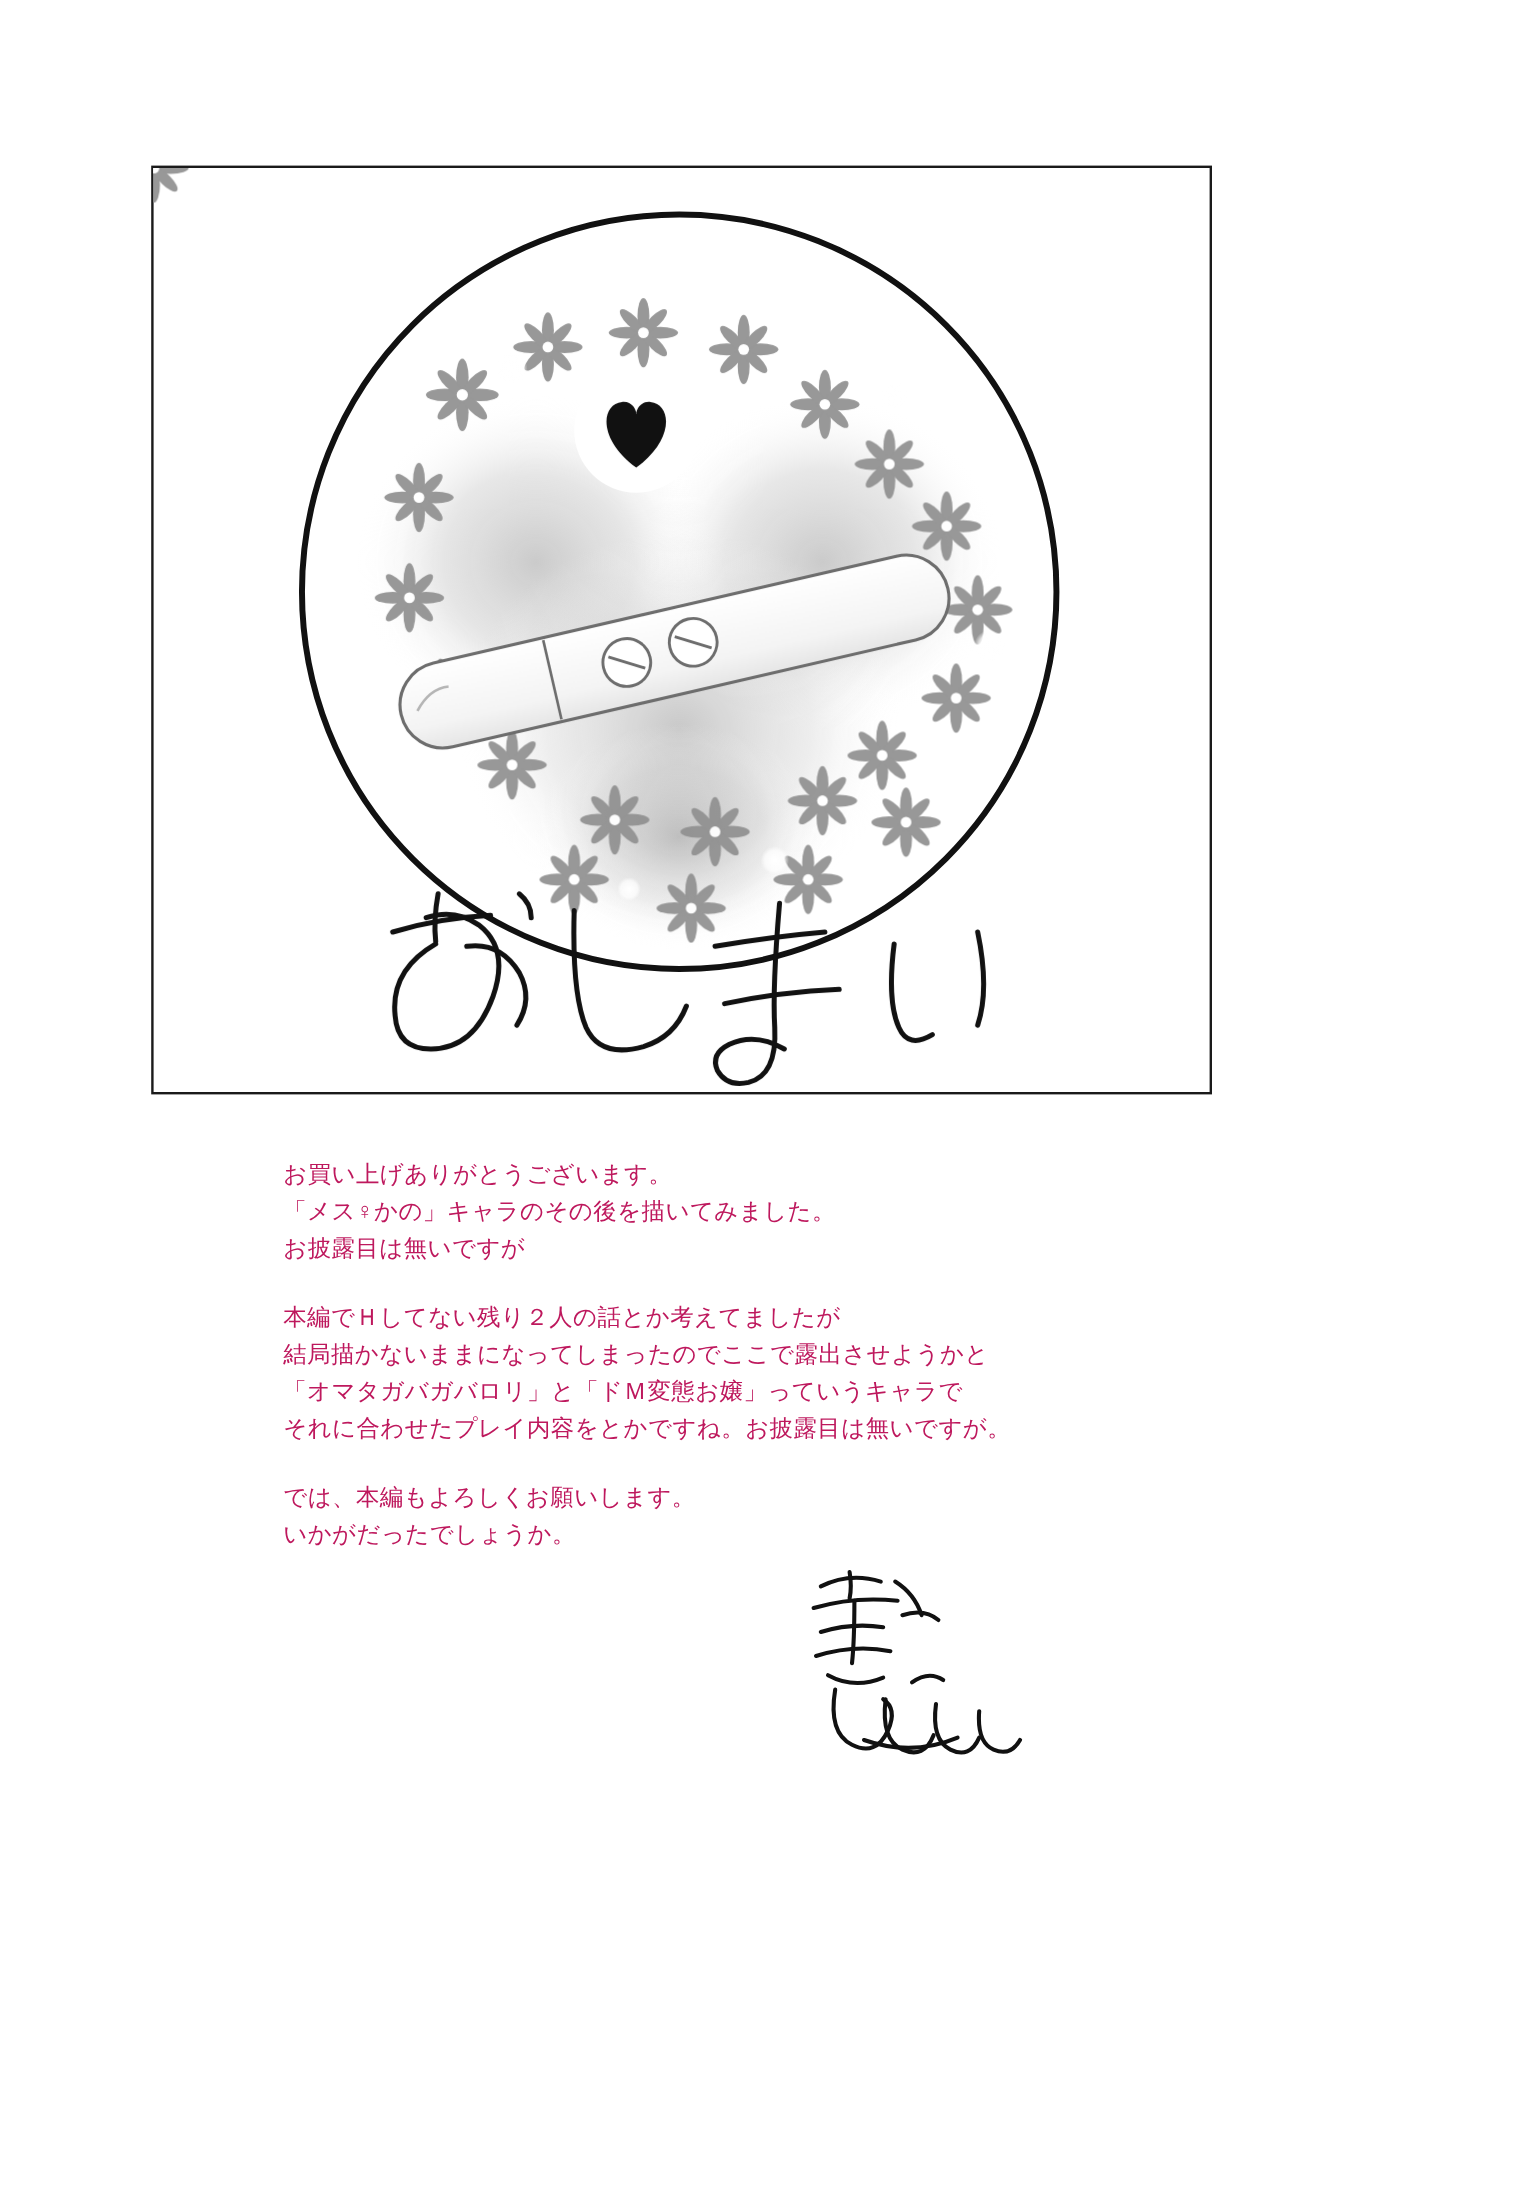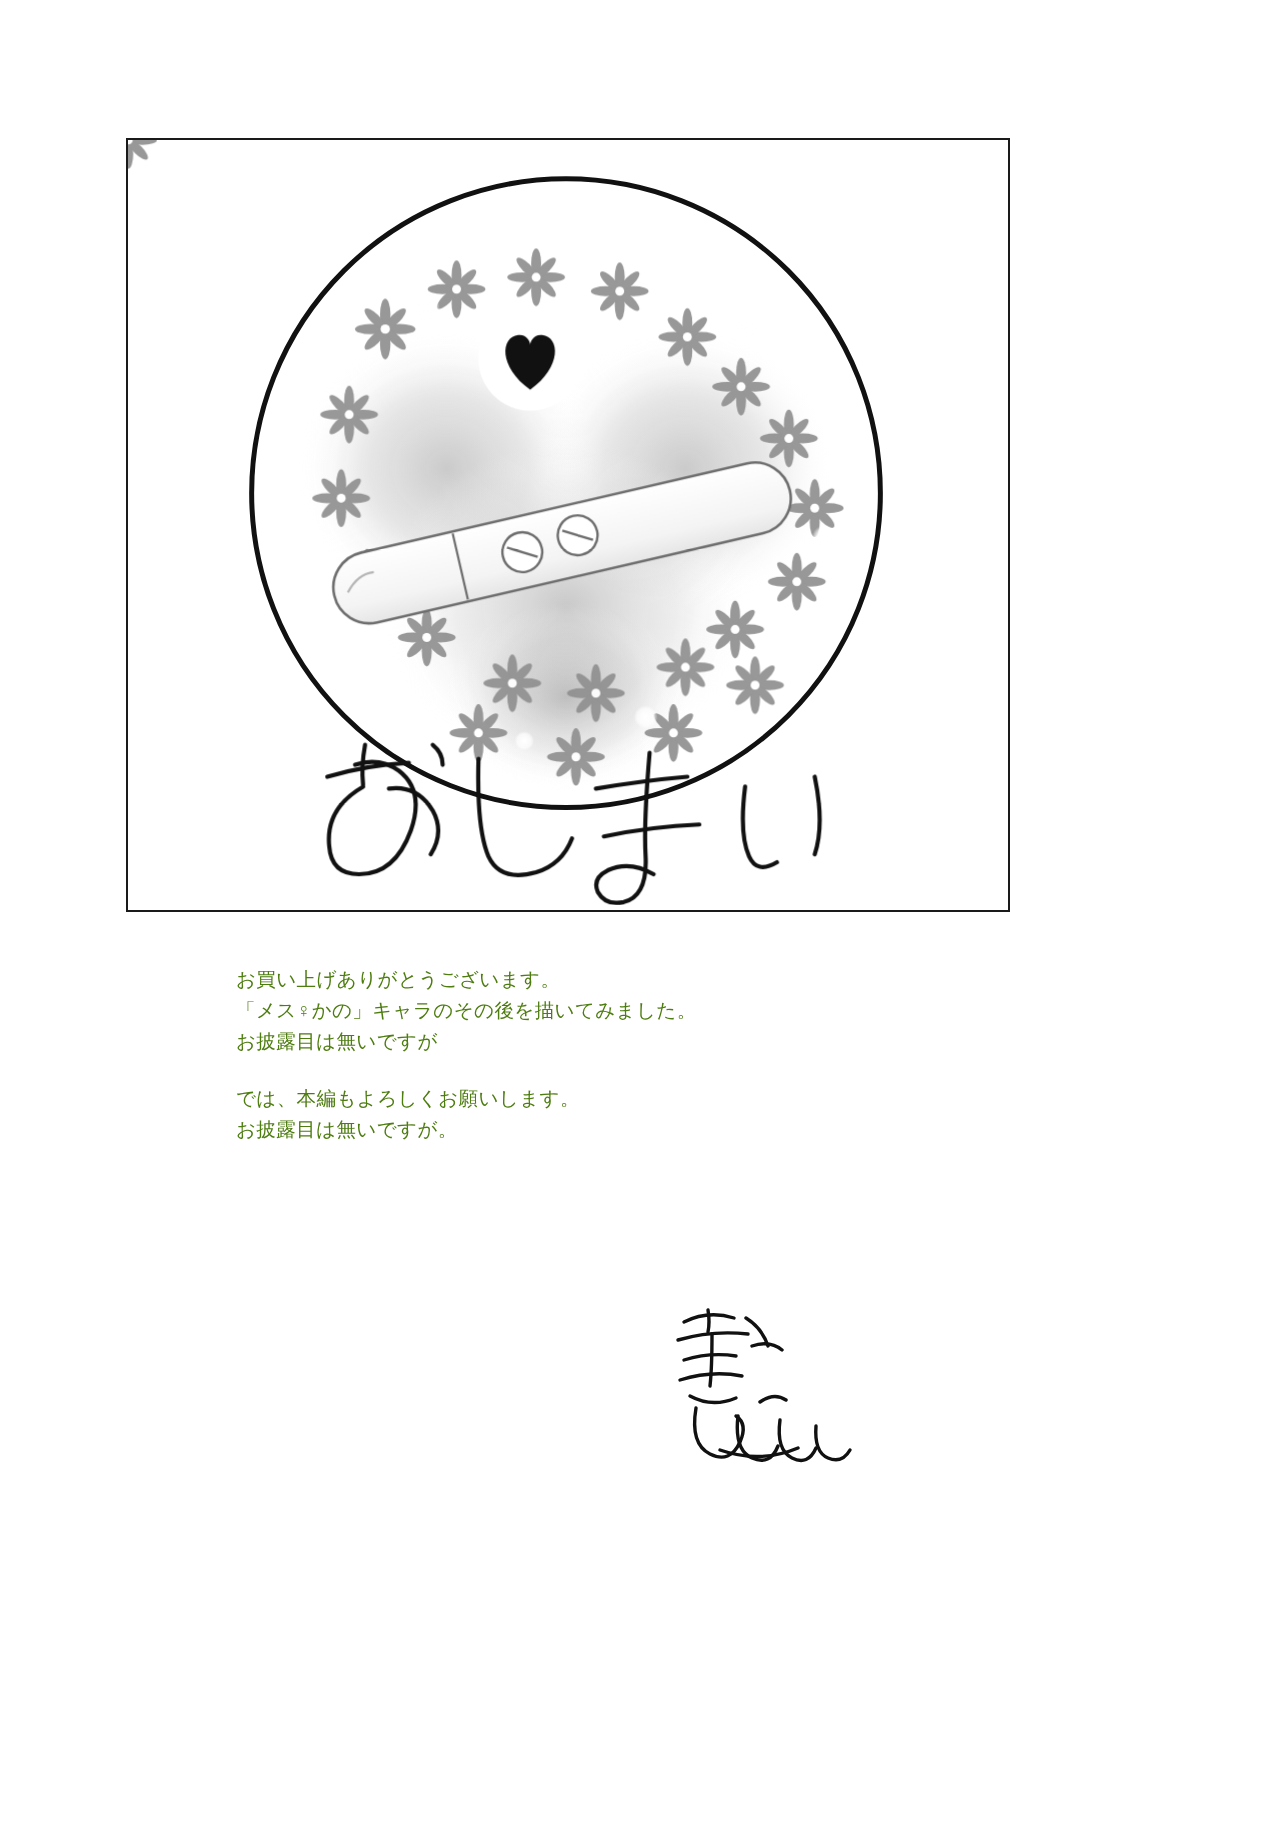--- a/index.html
+++ b/index.html
@@ -49,21 +49,21 @@
     margin: 0 0 26px 0;
   }
   .para:last-child {
     margin-bottom: 12px;
   }
   .line {
     font-size: 19.5px;
     line-height: 31px;
     letter-spacing: 0.4px;
     white-space: pre;
-    color: #4d7c0f;
+    color: #be185d;
   }
 
   
   .signature {
     position: absolute;
     left: 660px;
     top: 1300px;
     width: 230px;
     height: 180px;
   }
@@ -192,27 +192,33 @@
 </div>
 
 <div class="afterword">
 
   <div class="para">
     <div class="line">お買い上げありがとうございます。</div>
     <div class="line">「メス♀かの」キャラのその後を描いてみました。</div>
     <div class="line">お披露目は無いですが</div>
   </div>
 
+  <div class="para">
+    <div class="line">本編でＨしてない残り２人の話とか考えてましたが</div>
+    <div class="line">結局描かないままになってしまったのでここで露出させようかと</div>
+    <div class="line">「オマタガバガバロリ」と「ドＭ変態お嬢」っていうキャラで</div>
+    <div class="line">それに合わせたプレイ内容をとかですね。お披露目は無いですが。</div>
+  </div>
 
   <div class="para">
   </div>
 
   <div class="para">
     <div class="line">では、本編もよろしくお願いします。</div>
-    <div class="line">お披露目は無いですが。</div>
+    <div class="line">いかがだったでしょうか。</div>
   </div>
 
 </div>
 
 <div class="signature">
   <svg viewBox="0 0 230 180" xmlns="http://www.w3.org/2000/svg">
     <g fill="none" stroke="#111111" stroke-width="3.4" stroke-linecap="round" stroke-linejoin="round">
 
       <path d="M24 22 q24 -12 50 -4"></path>
       <path d="M48 10 q2 12 0 22"></path>

